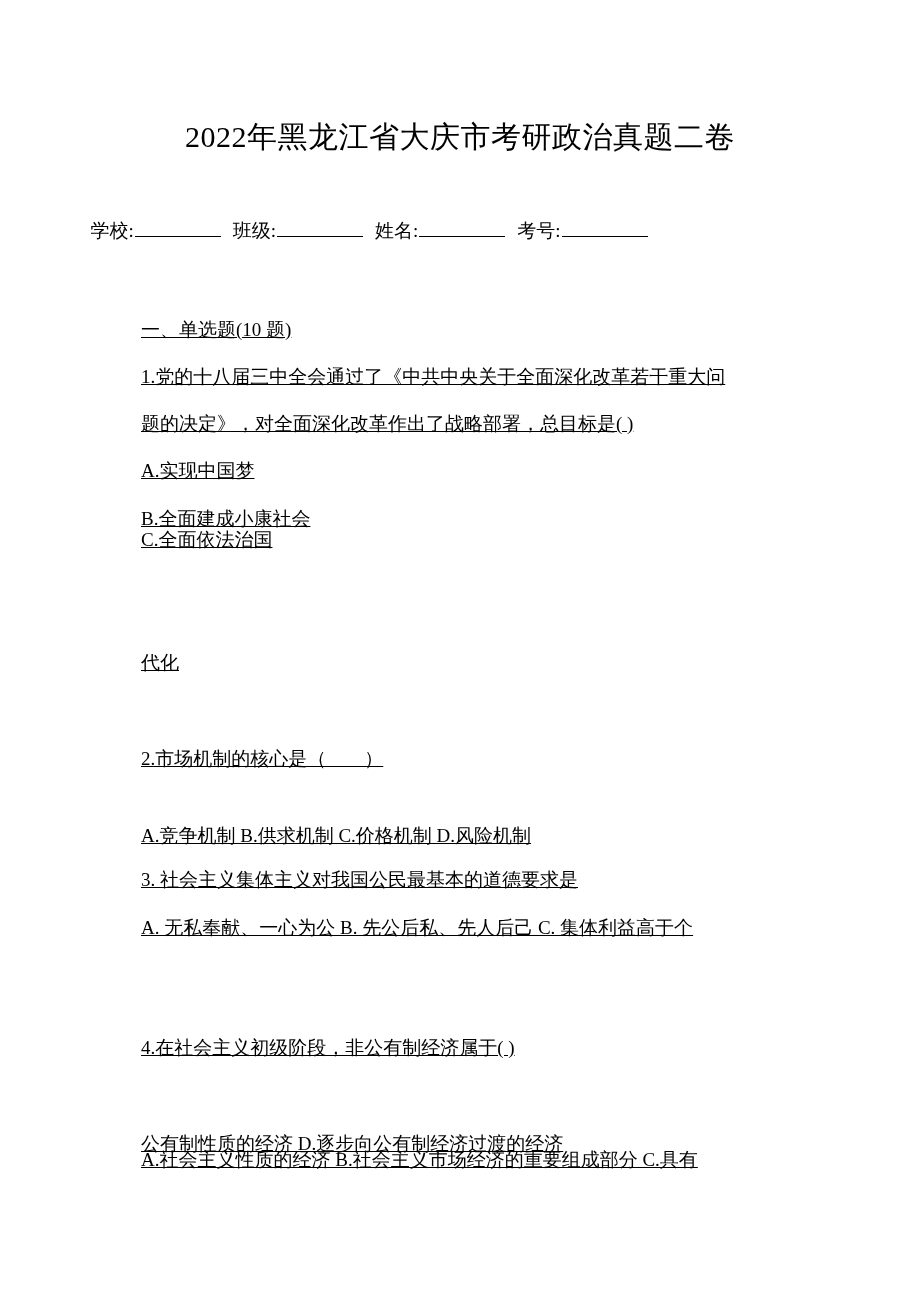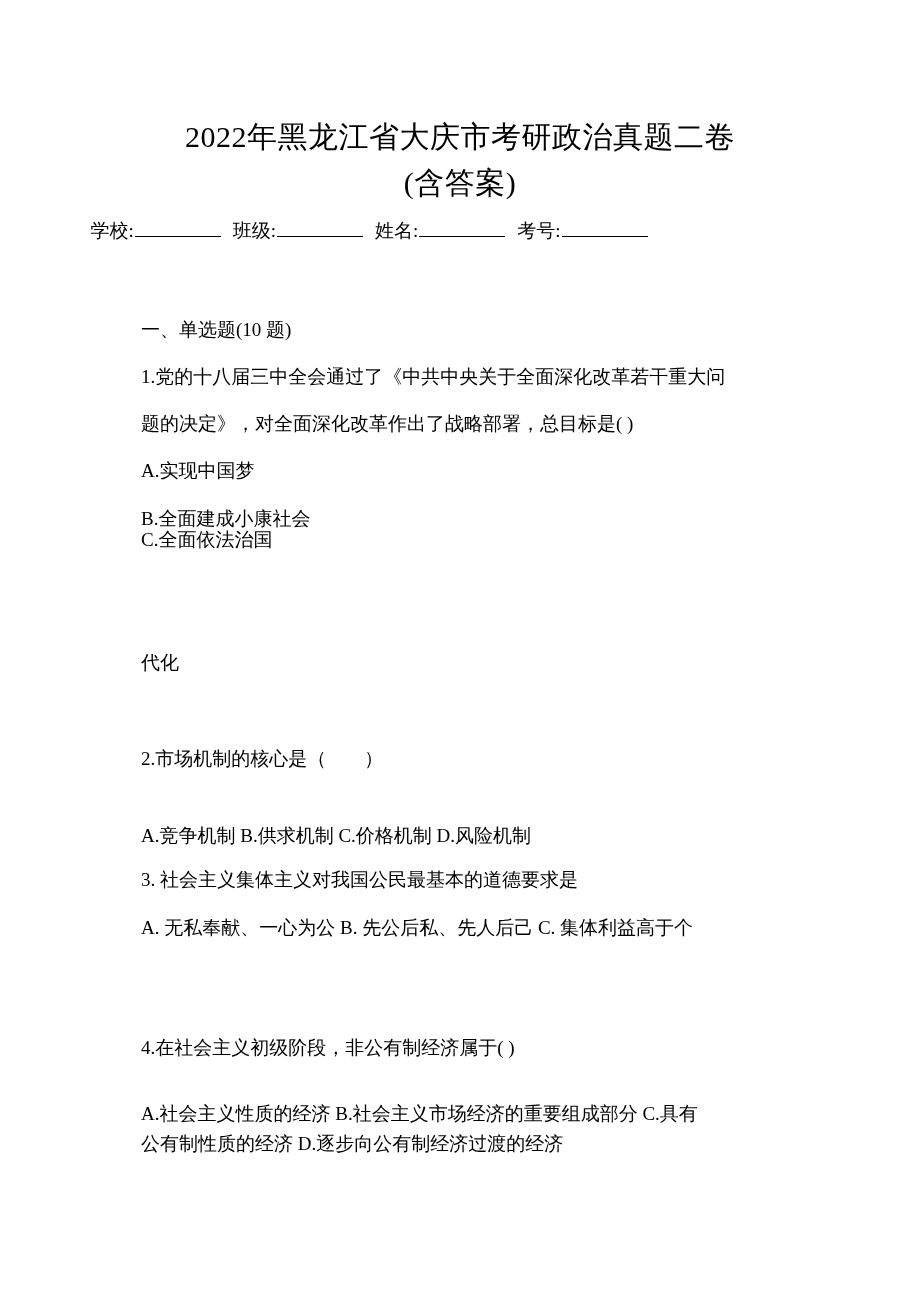--- a/index.html
+++ b/index.html
@@ -56,29 +56,29 @@
       border-bottom: 1px solid #000;
       height: 20px;
       margin-left: 1px;
     }
     .line {
       position: absolute;
       left: 141px;
       font-size: 19px;
       line-height: 28px;
       white-space: nowrap;
+      text-decoration: underline;
     }
   </style>
 </head>
 <body>
 
 <div class="page">
 
   <div class="title title-line1">2022年黑龙江省大庆市考研政治真题二卷</div>
-  <div class="title title-line2">(含答案)</div>
 
   <div class="info-row">
     <span class="info-field">
       <span>学校:</span>
       <span class="info-blank"></span>
     </span>
     <span class="info-field">
       <span>班级:</span>
       <span class="info-blank"></span>
     </span>
@@ -101,16 +101,16 @@
   <div class="line" style="top:526px;">C.全面依法治国</div>
   <div class="line" style="top:649px;">代化</div>
 
   <div class="line" style="top:745px;">2.市场机制的核心是（　　）</div>
   <div class="line" style="top:794px;margin-top:28px;">A.竞争机制  B.供求机制  C.价格机制  D.风险机制</div>
 
   <div class="line" style="top:866px;">3. 社会主义集体主义对我国公民最基本的道德要求是</div>
   <div class="line" style="top:914px;">A. 无私奉献、一心为公  B. 先公后私、先人后己  C. 集体利益高于个</div>
 
   <div class="line" style="top:1034px;">4.在社会主义初级阶段，非公有制经济属于( )</div>
-  <div class="line" style="top:1100px;">A.社会主义性质的经济  B.社会主义市场经济的重要组成部分  C.具有</div>
+  <div class="line" style="top:1146px;">A.社会主义性质的经济  B.社会主义市场经济的重要组成部分  C.具有</div>
   <div class="line" style="top:1130px;">公有制性质的经济  D.逐步向公有制经济过渡的经济</div>
 
 </div>
 
 </body></html>

